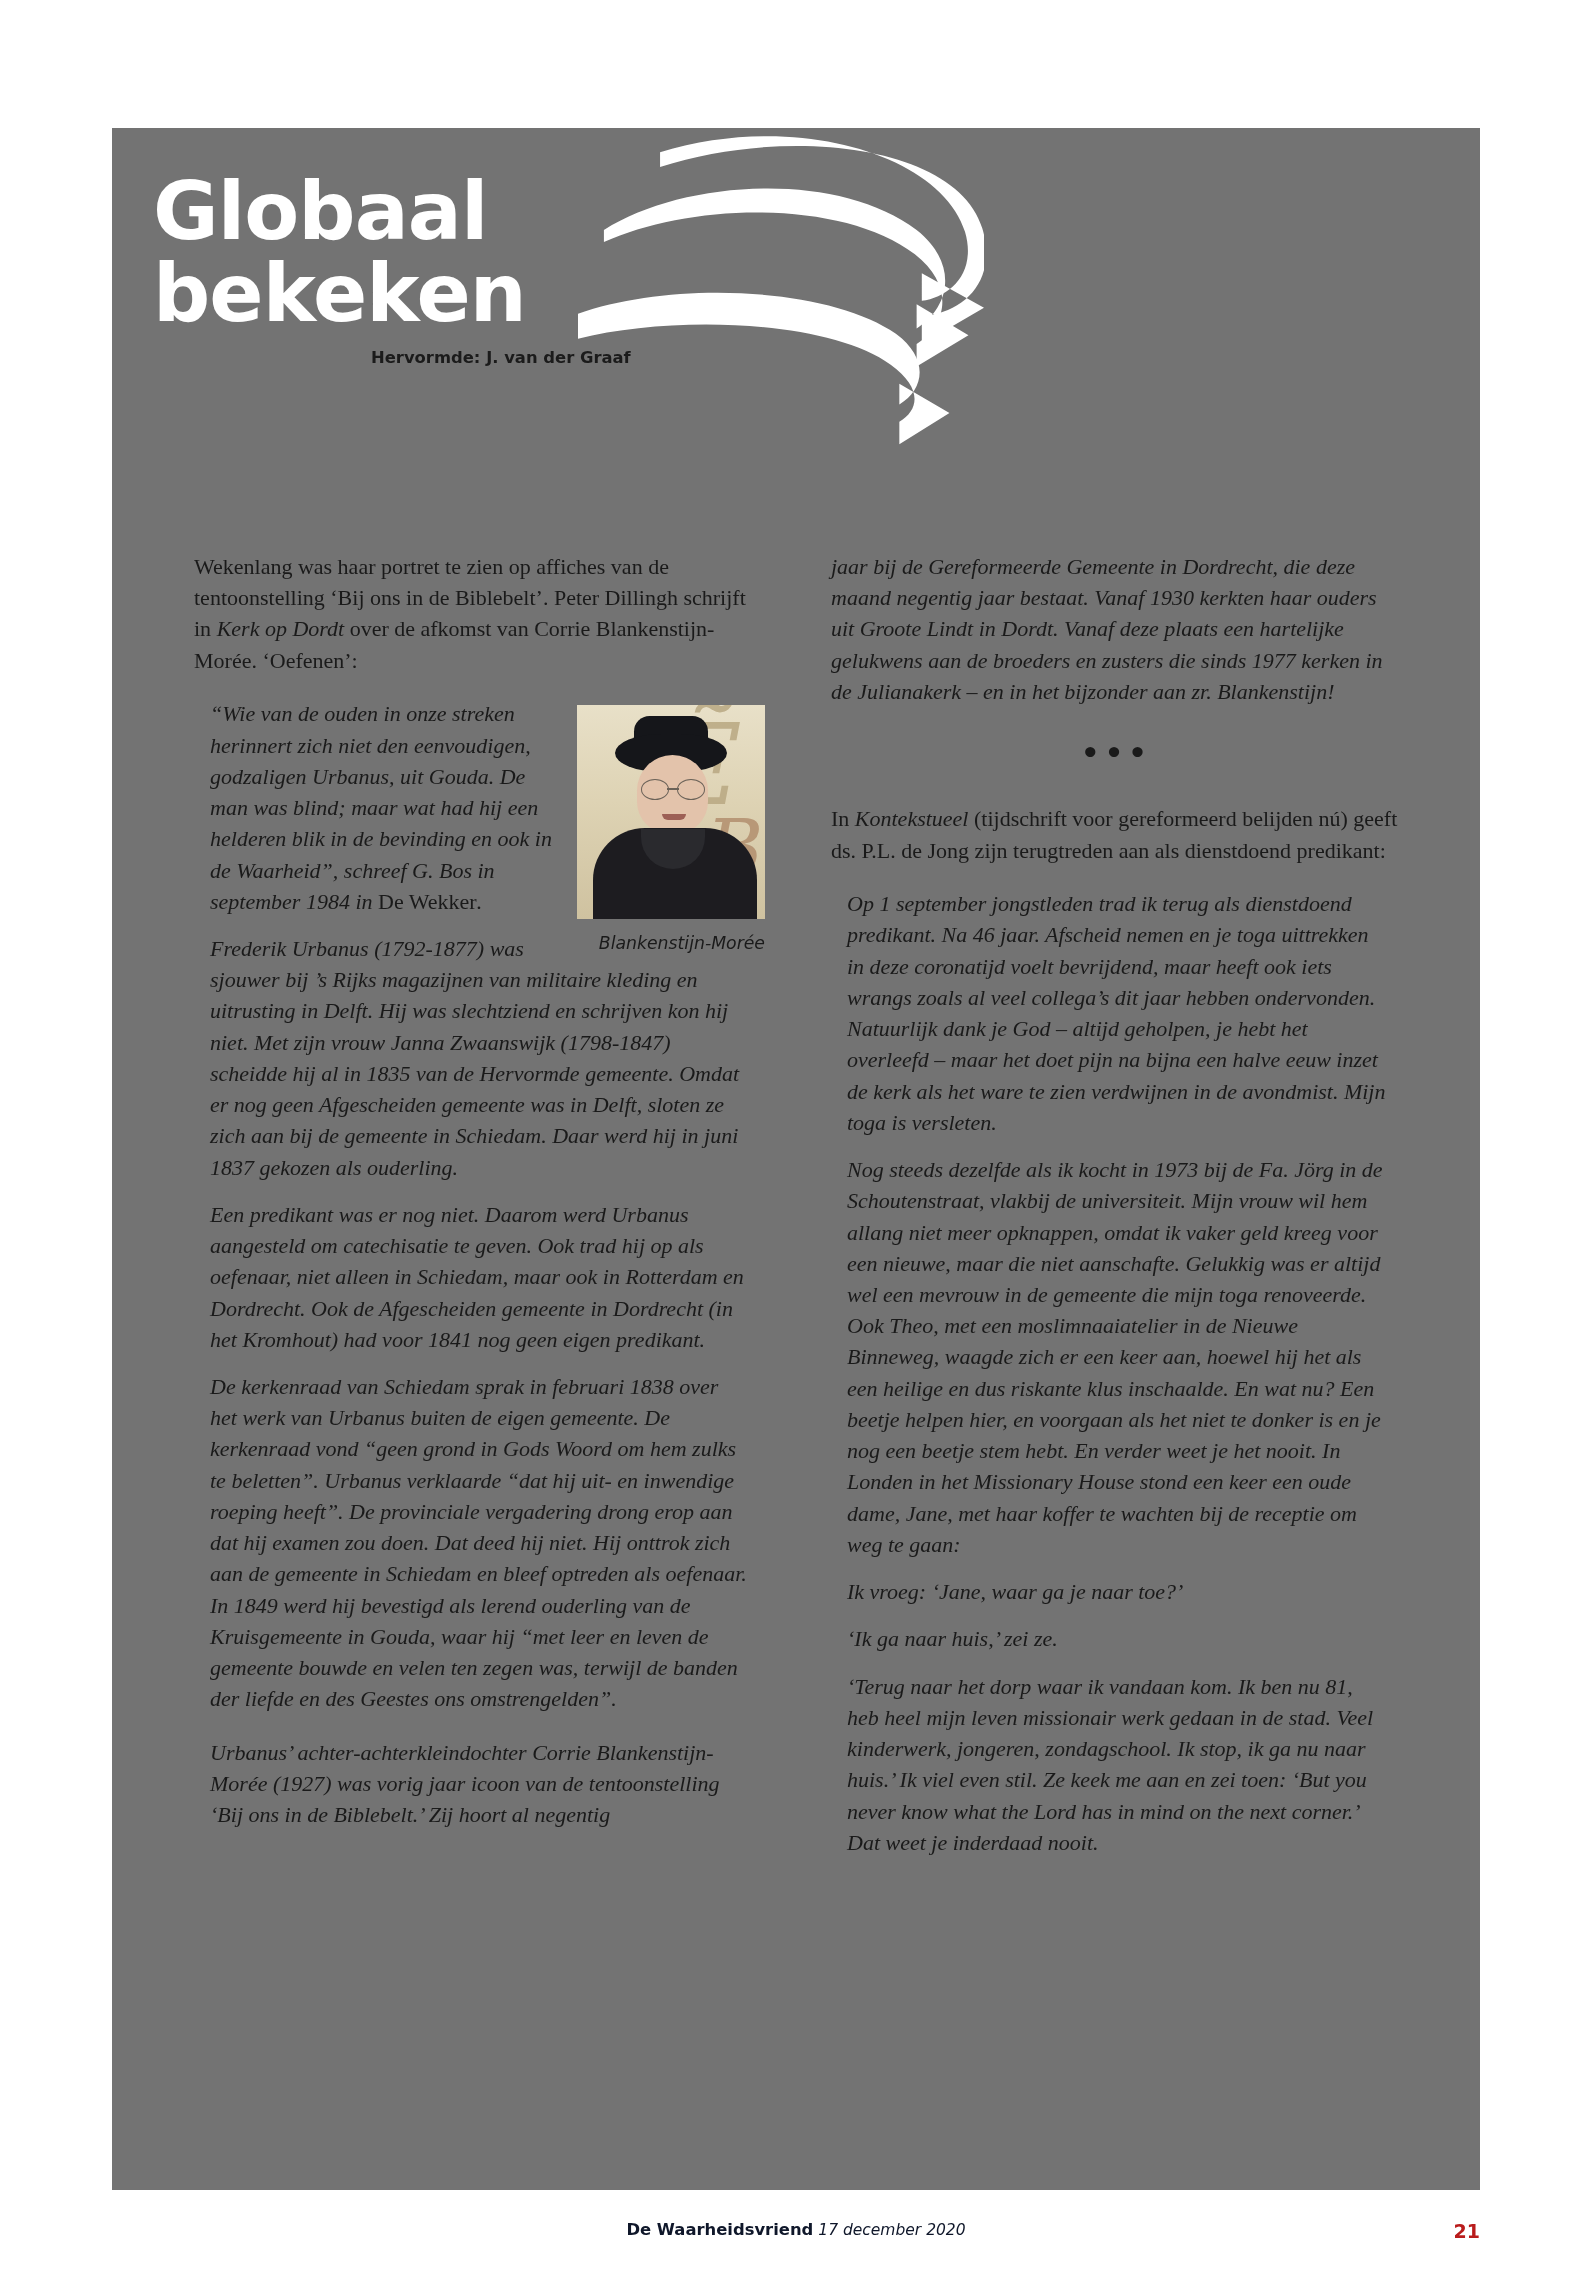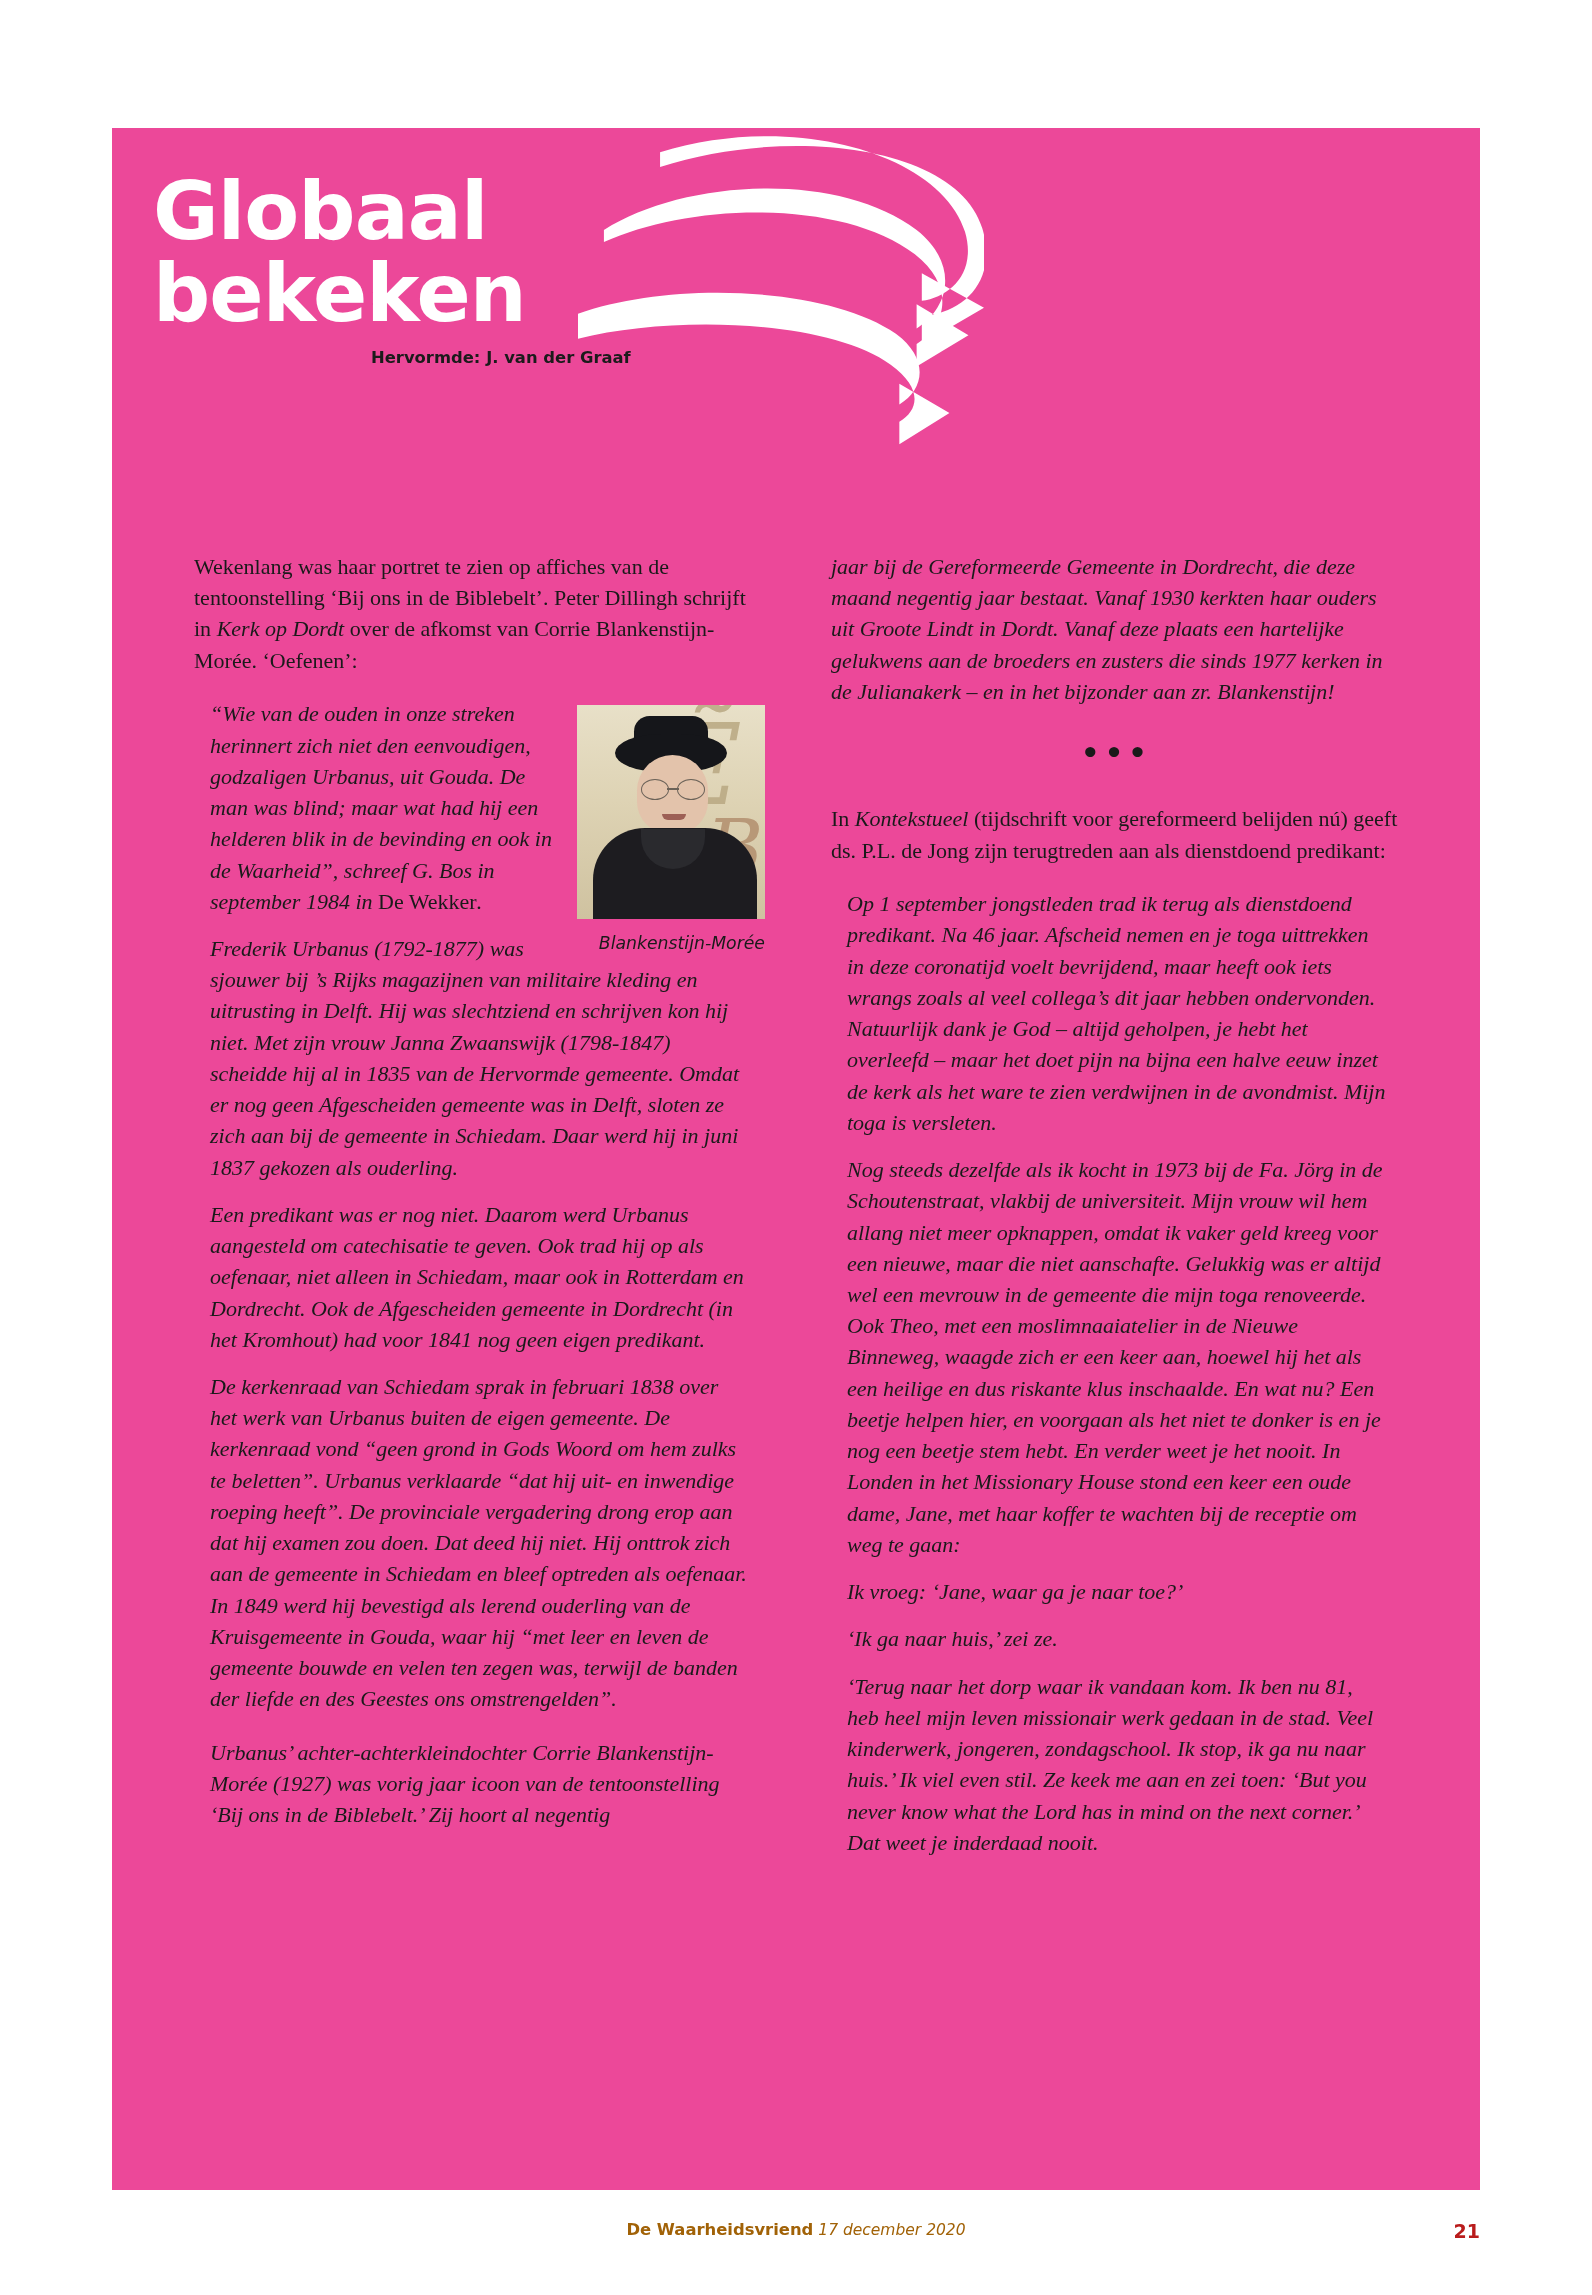--- a/index.html
+++ b/index.html
@@ -19,21 +19,21 @@
     width: 1592px;
     height: 2295px;
     background: #ffffff;
   }
   .panel {
     position: absolute;
     left: 112px;
     top: 128px;
     width: 1368px;
     height: 2062px;
-    background: #ec4899;
+    background: #737373;
   }
   
   .masthead {
     position: absolute;
     left: 0;
     top: 0;
     width: 1368px;
     height: 345px;
     overflow: hidden;
   }
@@ -153,21 +153,21 @@
     width: 1368px;
     height: 35px;
   }
   .footer-center {
     position: absolute;
     left: 0;
     width: 1368px;
     text-align: center;
     font-family: "DejaVu Sans", sans-serif;
     font-size: 16.4px;
-    color: #a16207;
+    color: #0f172a;
   }
   .footer-center b { font-weight: bold; }
   .footer-center i { font-style: italic; font-size: 15.5px;}
   .page-number {
     position: absolute;
     right: 0;
     top: 0;
     font-family: "DejaVu Sans", sans-serif;
     font-size: 19px;
     font-weight: bold;

